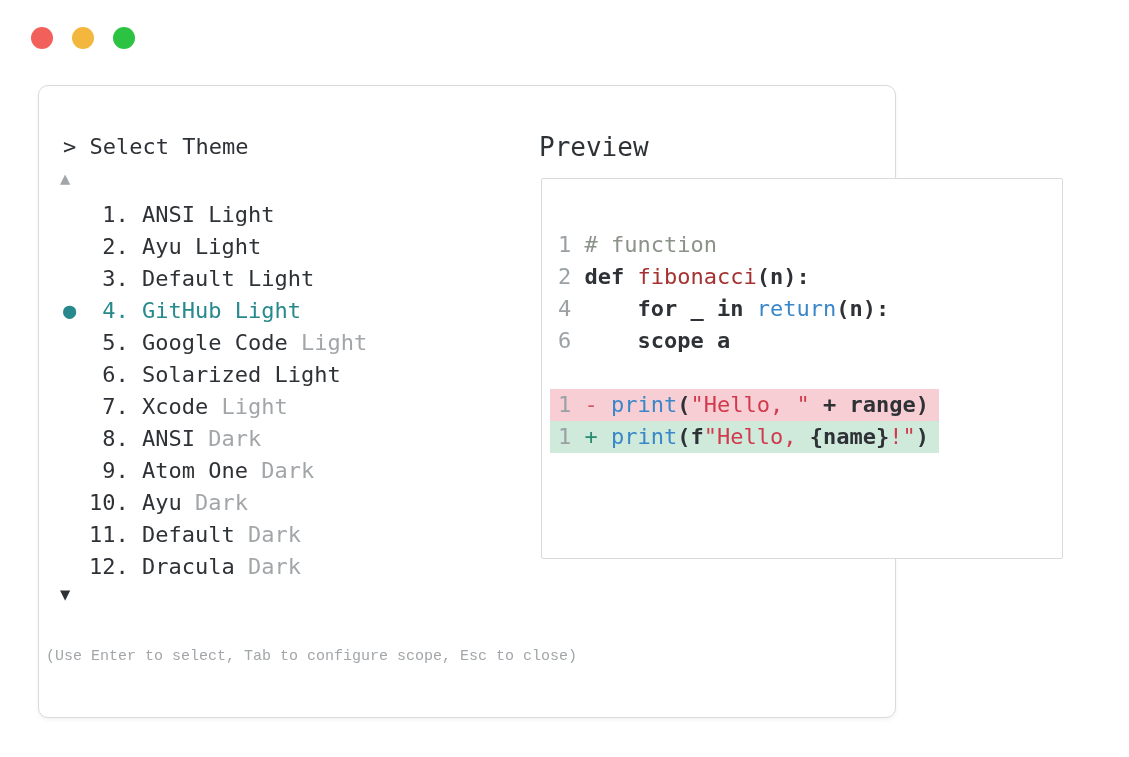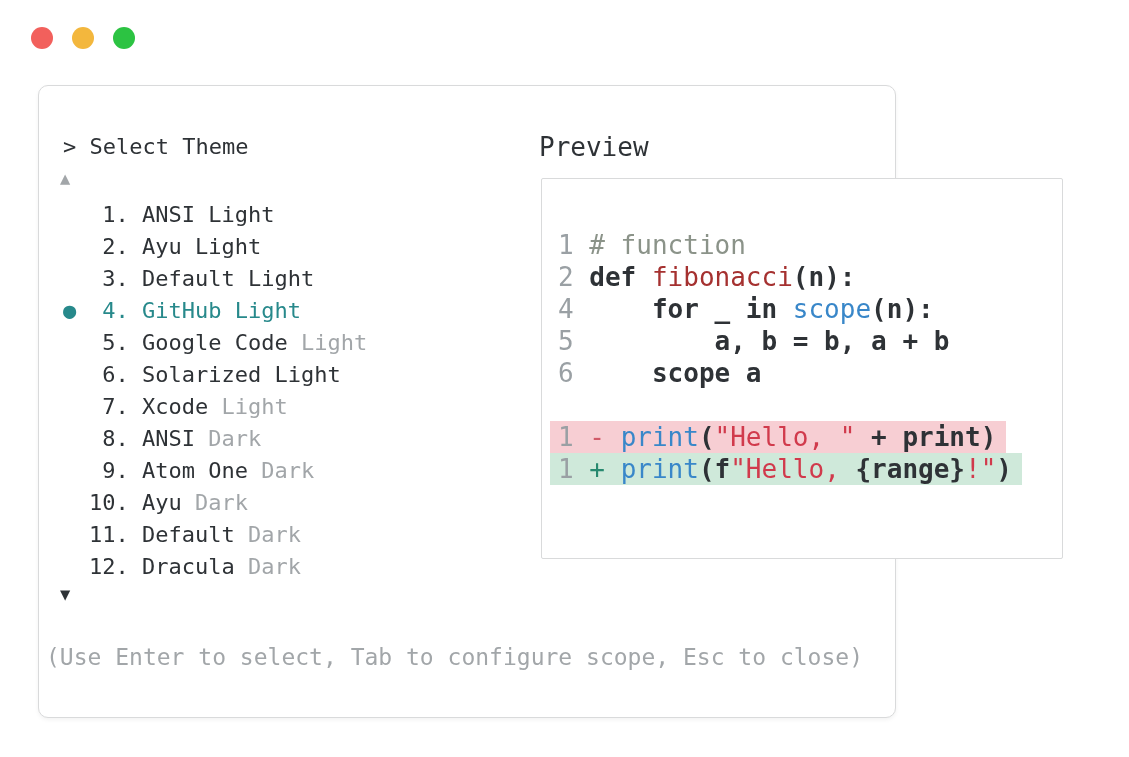--- a/index.html
+++ b/index.html
@@ -21,28 +21,28 @@
   #prompt { left:24px; top:46px; font-size:22px; line-height:30px; color:var(--text-dark,#2e3236); white-space:pre; }
   #up-arrow   { left:21px; top:82px;  font-size:17px; line-height:20px; color:var(--muted-gray,#a2a6a9); }
   #down-arrow { left:21px; top:498px; font-size:17px; line-height:20px; color:var(--text-dark,#2e3236); }
 
   #theme-list { left:24px; top:113px; }
   .list-row { display:flex; }
   .list-row .bullet { display:inline-block; width:26px; color:var(--accent-teal,#27898b); }
   .list-row.selected .num, .list-row.selected .nm, .list-row.selected .variant { color:var(--accent-teal,#27898b); }
   .list-row .variant.muted { color:var(--muted-gray,#a2a6a9); }
 
-  #help { left:7px; top:557px; font-size:23px; line-height:28px; white-space:pre;
-          color:var(--muted-gray,#a2a6a9); }
+  #help { left:7px; top:557px; font-size:15px; line-height:28px; white-space:pre;
+          color:var(--muted-gray,#a2a6a9);font-family:Liberation Mono, monospace; }
 
   #preview-label { left:500px; top:46px; font-size:26px; line-height:30px; color:var(--text-dark,#2e3236); }
   #preview-panel { left:502px; top:92px; width:522px; height:381px; background:#fff;
                    border:1.5px solid var(--border-gray,#d9dadb); border-radius:2px; }
   #preview-code { padding:50px 0 0 16px; }
-  .code-row { white-space:pre; font-size:26px; line-height:32px; color:var(--text-dark,#2e3236); }
+  .code-row { white-space:pre; font-size:22px; line-height:32px; color:var(--text-dark,#2e3236); }
 
   .lineno      { color:var(--lineno-gray,#9aa0a4); }
   .tok-text    { color:var(--text-dark,#2e3236);font-weight:bold; }
   .tok-comment { color:var(--comment-green,#8b9389); }
   .tok-func    { color:var(--function-red,#a53130);margin-top:40px; }
   .tok-num     { color:var(--number-teal,#1d808a); }
   .tok-builtin { color:var(--builtin-blue,#3987c9); }
   .tok-string  { color:var(--string-red,#d13a4c); }
   .tok-minus   { color:var(--diff-minus-red,#d15a68); }
   .tok-plus    { color:var(--diff-plus-green,#27896f); }
@@ -65,21 +65,20 @@
   <div id="up-arrow" class="abs">▲</div>
   <div id="theme-list" class="abs mono22"><div class="list-row"><span class="bullet"> </span><span class="num"> 1. </span><span class="nm">ANSI </span><span class="variant">Light</span></div><div class="list-row"><span class="bullet"> </span><span class="num"> 2. </span><span class="nm">Ayu </span><span class="variant">Light</span></div><div class="list-row"><span class="bullet"> </span><span class="num"> 3. </span><span class="nm">Default </span><span class="variant">Light</span></div><div class="list-row selected"><span class="bullet">●</span><span class="num"> 4. </span><span class="nm">GitHub </span><span class="variant">Light</span></div><div class="list-row"><span class="bullet"> </span><span class="num"> 5. </span><span class="nm">Google Code </span><span class="variant muted">Light</span></div><div class="list-row"><span class="bullet"> </span><span class="num"> 6. </span><span class="nm">Solarized </span><span class="variant">Light</span></div><div class="list-row"><span class="bullet"> </span><span class="num"> 7. </span><span class="nm">Xcode </span><span class="variant muted">Light</span></div><div class="list-row"><span class="bullet"> </span><span class="num"> 8. </span><span class="nm">ANSI </span><span class="variant muted">Dark</span></div><div class="list-row"><span class="bullet"> </span><span class="num"> 9. </span><span class="nm">Atom One </span><span class="variant muted">Dark</span></div><div class="list-row"><span class="bullet"> </span><span class="num">10. </span><span class="nm">Ayu </span><span class="variant muted">Dark</span></div><div class="list-row"><span class="bullet"> </span><span class="num">11. </span><span class="nm">Default </span><span class="variant muted">Dark</span></div><div class="list-row"><span class="bullet"> </span><span class="num">12. </span><span class="nm">Dracula </span><span class="variant muted">Dark</span></div></div>
   <div id="down-arrow" class="abs">▼</div>
   <div id="help" class="abs">(Use Enter to select, Tab to configure scope, Esc to close)</div>
 
   <div id="preview-label" class="abs">Preview</div>
   <div id="preview-panel" class="abs">
     <div id="preview-code">
         <div class="code-row"><span class="lineno">1 </span><span class="tok-comment"># function</span></div>
         <div class="code-row"><span class="lineno">2 </span><span class="tok-text">def </span><span class="tok-func">fibonacci</span><span class="tok-text">(n):</span></div>
-        <div class="code-row"><span class="lineno">4 </span><span class="tok-text">    for _ in </span><span class="tok-builtin">scope</span><span class="tok-text">(n):</span></div>
-        <div class="code-row"><span class="lineno">5 </span><span class="tok-text">        a, b = b, a + b</span></div>
+        <div class="code-row"><span class="lineno">4 </span><span class="tok-text">    for _ in </span><span class="tok-builtin">return</span><span class="tok-text">(n):</span></div>
         <div class="code-row"><span class="lineno">6 </span><span class="tok-text">    scope a</span></div>
         <div class="code-row"> </div>
-        <div class="code-row"><span class="diff-chip diff-removed"><span class="lineno">1 </span><span class="tok-minus">- </span><span class="tok-builtin">print</span><span class="tok-text">(</span><span class="tok-string">"Hello, "</span><span class="tok-text"> + print)</span></span></div>
-        <div class="code-row"><span class="diff-chip diff-added"><span class="lineno">1 </span><span class="tok-plus">+ </span><span class="tok-builtin">print</span><span class="tok-text">(f</span><span class="tok-string">"Hello, </span><span class="tok-text">{range}</span><span class="tok-string">!"</span><span class="tok-text">)</span></span></div>
+        <div class="code-row"><span class="diff-chip diff-removed"><span class="lineno">1 </span><span class="tok-minus">- </span><span class="tok-builtin">print</span><span class="tok-text">(</span><span class="tok-string">"Hello, "</span><span class="tok-text"> + range)</span></span></div>
+        <div class="code-row"><span class="diff-chip diff-added"><span class="lineno">1 </span><span class="tok-plus">+ </span><span class="tok-builtin">print</span><span class="tok-text">(f</span><span class="tok-string">"Hello, </span><span class="tok-text">{name}</span><span class="tok-string">!"</span><span class="tok-text">)</span></span></div>
       </div>
   </div>
 </div>
 
 </body></html>

